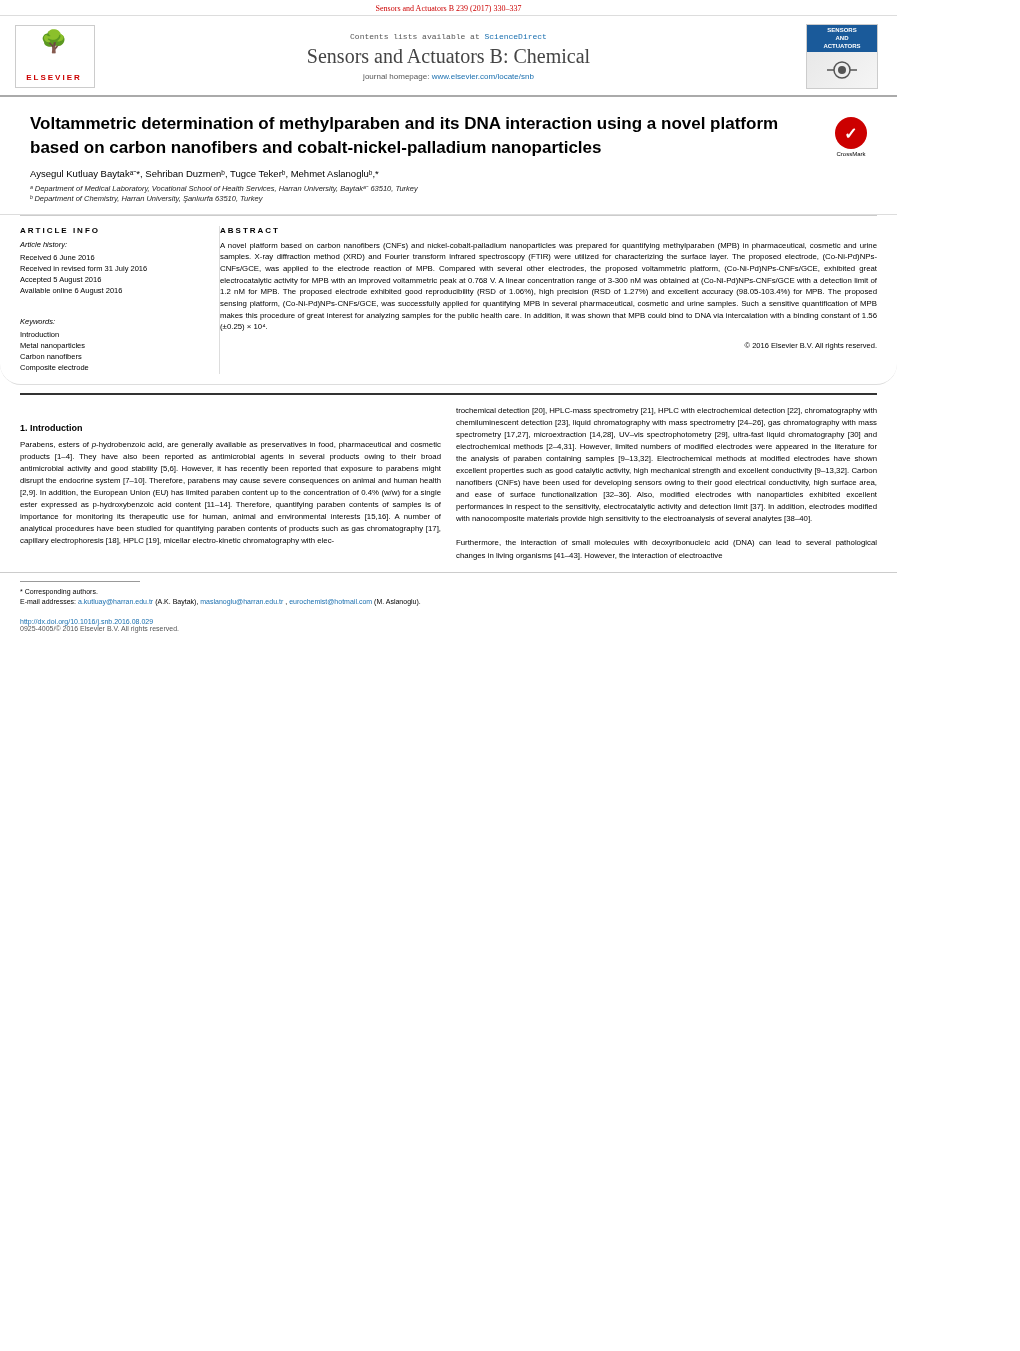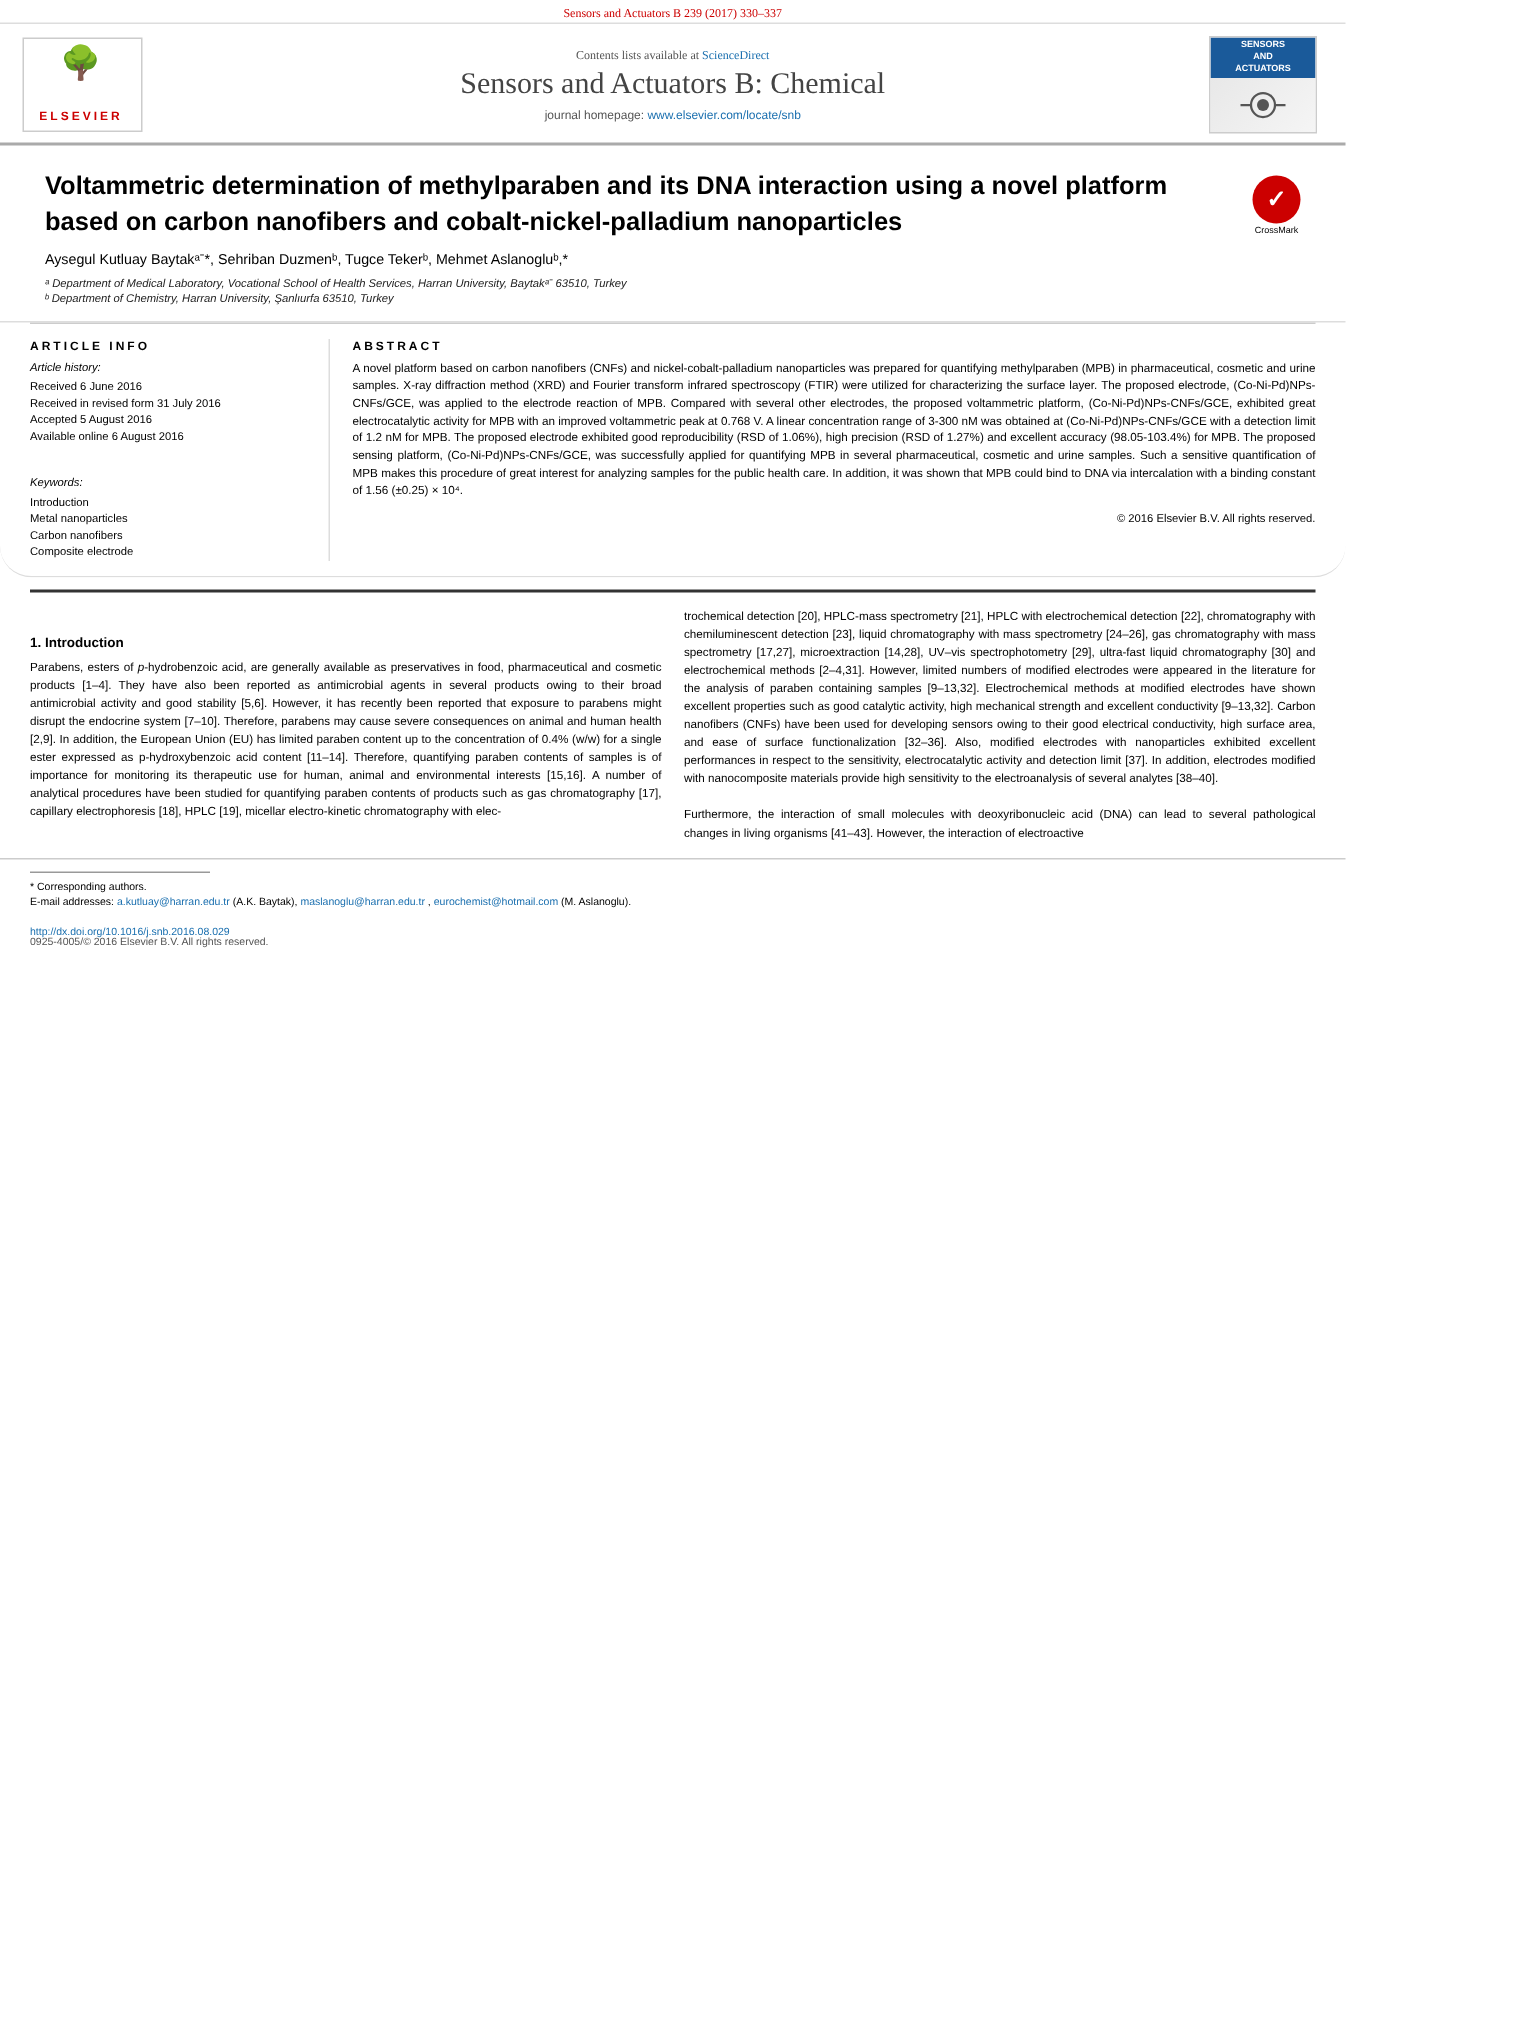--- a/index.html
+++ b/index.html
@@ -66,21 +66,21 @@
       margin-top: 20px;
     }
     .header-center {
       flex: 1;
       text-align: center;
       padding: 0 20px;
     }
     .contents-available {
       font-size: 8px;
       color: #555;
-      font-family: Liberation Serif, serif;
+      font-family: Liberation Mono, monospace;
     }
     .contents-available a { color: #1a6faf; text-decoration: none; }
     .journal-title-big {
       font-size: 20px;
       color: #444;
       font-family: 'Times New Roman', serif;
       font-weight: normal;
       margin: 4px 0;
     }
     .journal-homepage {
@@ -166,21 +166,20 @@
       font-family: Arial, sans-serif;
       color: #222;
       font-style: italic;
     }
     .affiliations p { margin: 1px 0; }
 
     
     .two-col {
       display: flex;
       padding: 10px 20px 10px 20px;
-      gap: 15px;
       border-bottom: 1px solid #ddd;
       border-radius: 21px;
     }
     .article-info {
       width: 200px;
       flex-shrink: 0;
       border-right: 1px solid #ddd;
       padding-right: 12px;
     }
     .ai-section-title {

